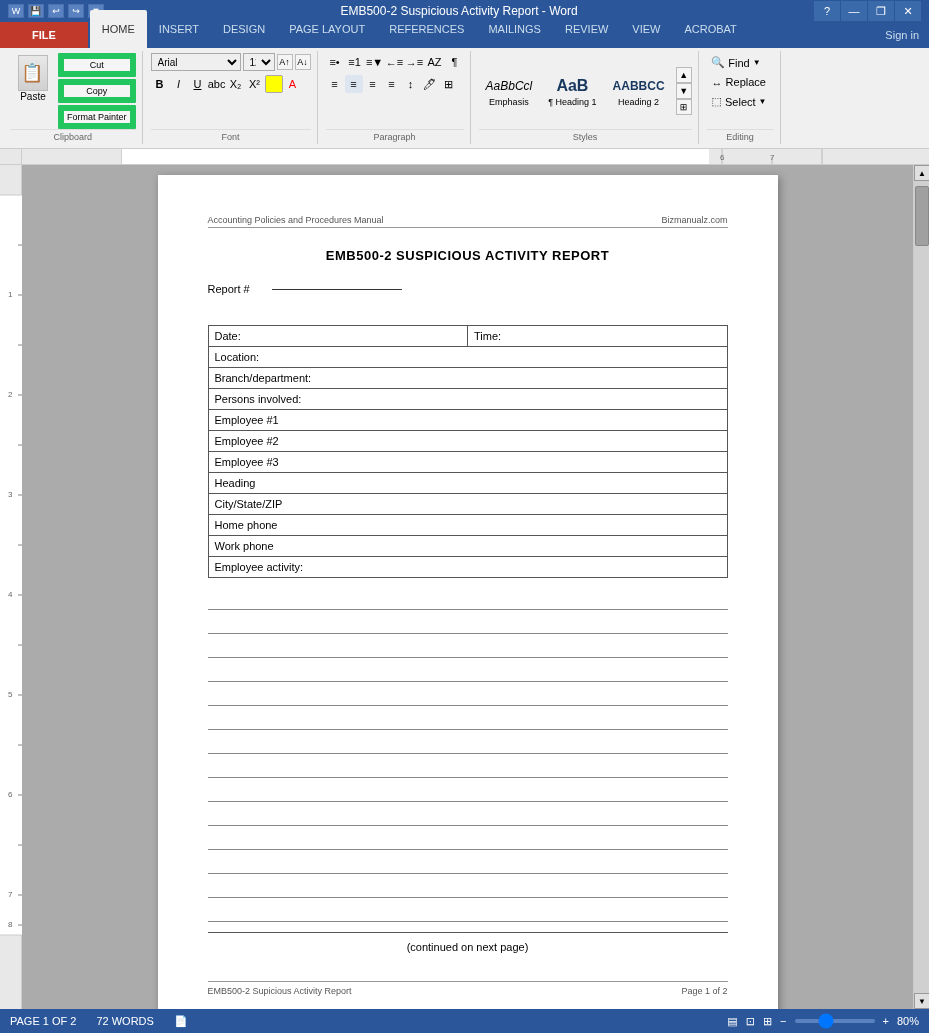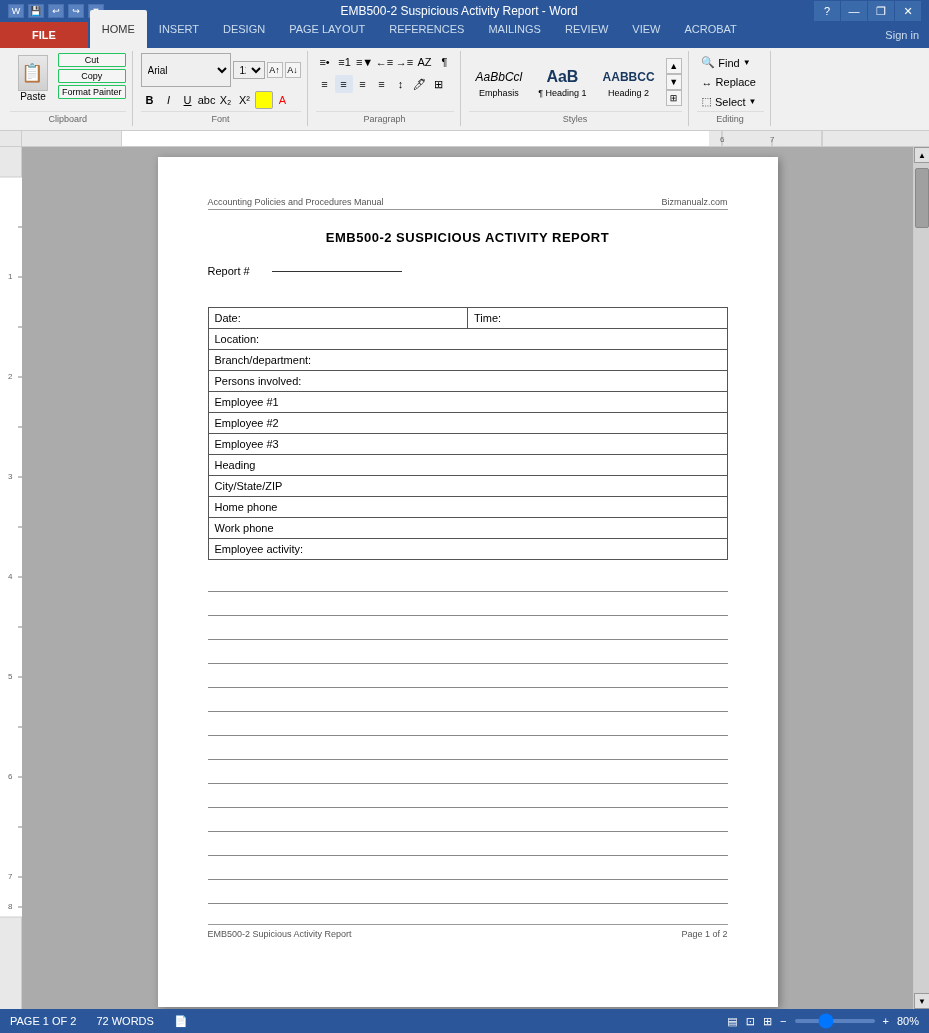--- a/index.html
+++ b/index.html
@@ -30,26 +30,26 @@
     .ribbon-content { display: flex; padding: 3px 4px 4px; gap: 2px; min-height: 80px; }
     .ribbon-group { display: flex; flex-direction: column; border-right: 1px solid #ccc; padding: 2px 6px; min-width: 40px; }
     .ribbon-group-label { font-size: 9px; color: #666; text-align: center; margin-top: auto; padding-top: 2px; border-top: 1px solid #ddd; }
     .ribbon-group-content { display: flex; flex: 1; align-items: center; gap: 2px; flex-wrap: wrap; }
 
     
     .clipboard-group { min-width: 60px; }
     .paste-btn { display: flex; flex-direction: column; align-items: center; padding: 2px 8px; cursor: pointer; font-size: 10px; }
     .paste-icon { width: 30px; height: 36px; background: linear-gradient(#e8e8e8, #d0d0d0); border: 1px solid #bbb; display: flex; align-items: center; justify-content: center; font-size: 18px; }
     .clipboard-right { display: flex; flex-direction: column; gap: 2px; }
-    .small-btn { font-size: 9px; padding: 1px 3px; border: 1px solid #22c55e; background: #f5f5f5; cursor: pointer; white-space: nowrap; border-radius: 1px; }
+    .small-btn { font-size: 9px; padding: 1px 3px; border: 6px solid #22c55e; background: #f5f5f5; cursor: pointer; white-space: nowrap; border-radius: 1px; }
 
     
     .font-group { min-width: 150px; }
     .font-row { display: flex; gap: 2px; align-items: center; margin-bottom: 2px; }
-    .font-select { font-size: 10px; border: 1px solid #aaa; padding: 1px 2px; width: 90px; height: 34px; }
+    .font-select { font-size: 10px; border: 1px solid #aaa; padding: 1px 2px; width: 90px; height: 18px; }
     .size-select { font-size: 10px; border: 1px solid #aaa; padding: 1px 2px; width: 32px; height: 18px; }
     .grow-btn { font-size: 9px; border: 1px solid #bbb; background: #f5f5f5; width: 16px; height: 16px; cursor: pointer; display: flex; align-items: center; justify-content: center; }
     .font-btn-row { display: flex; gap: 1px; }
     .fmt-btn { font-size: 11px; border: 1px solid transparent; background: transparent; cursor: pointer; width: 18px; height: 18px; display: flex; align-items: center; justify-content: center; border-radius: 2px; }
     .fmt-btn.bold { font-weight: bold; }
     .fmt-btn.italic { font-style: italic; }
     .fmt-btn.underline { text-decoration: underline; }
 
     
     .para-group { min-width: 130px; }
@@ -389,20 +389,21 @@
         <div class="write-line"></div>
         <div class="write-line"></div>
         <div class="write-line"></div>
         <div class="write-line"></div>
         <div class="write-line"></div>
         <div class="write-line"></div>
         <div class="write-line"></div>
         <div class="write-line"></div>
       </div>
 
+      <div class="continued-text">(continued on next page)</div>
 
       <div class="page-footer">
         <span>EMB500-2 Supicious Activity Report</span>
         <span>Page 1 of 2</span>
       </div>
     </div>
   </div>
 
   <div class="right-scrollbar">
     <div class="scroll-btn">▲</div>

